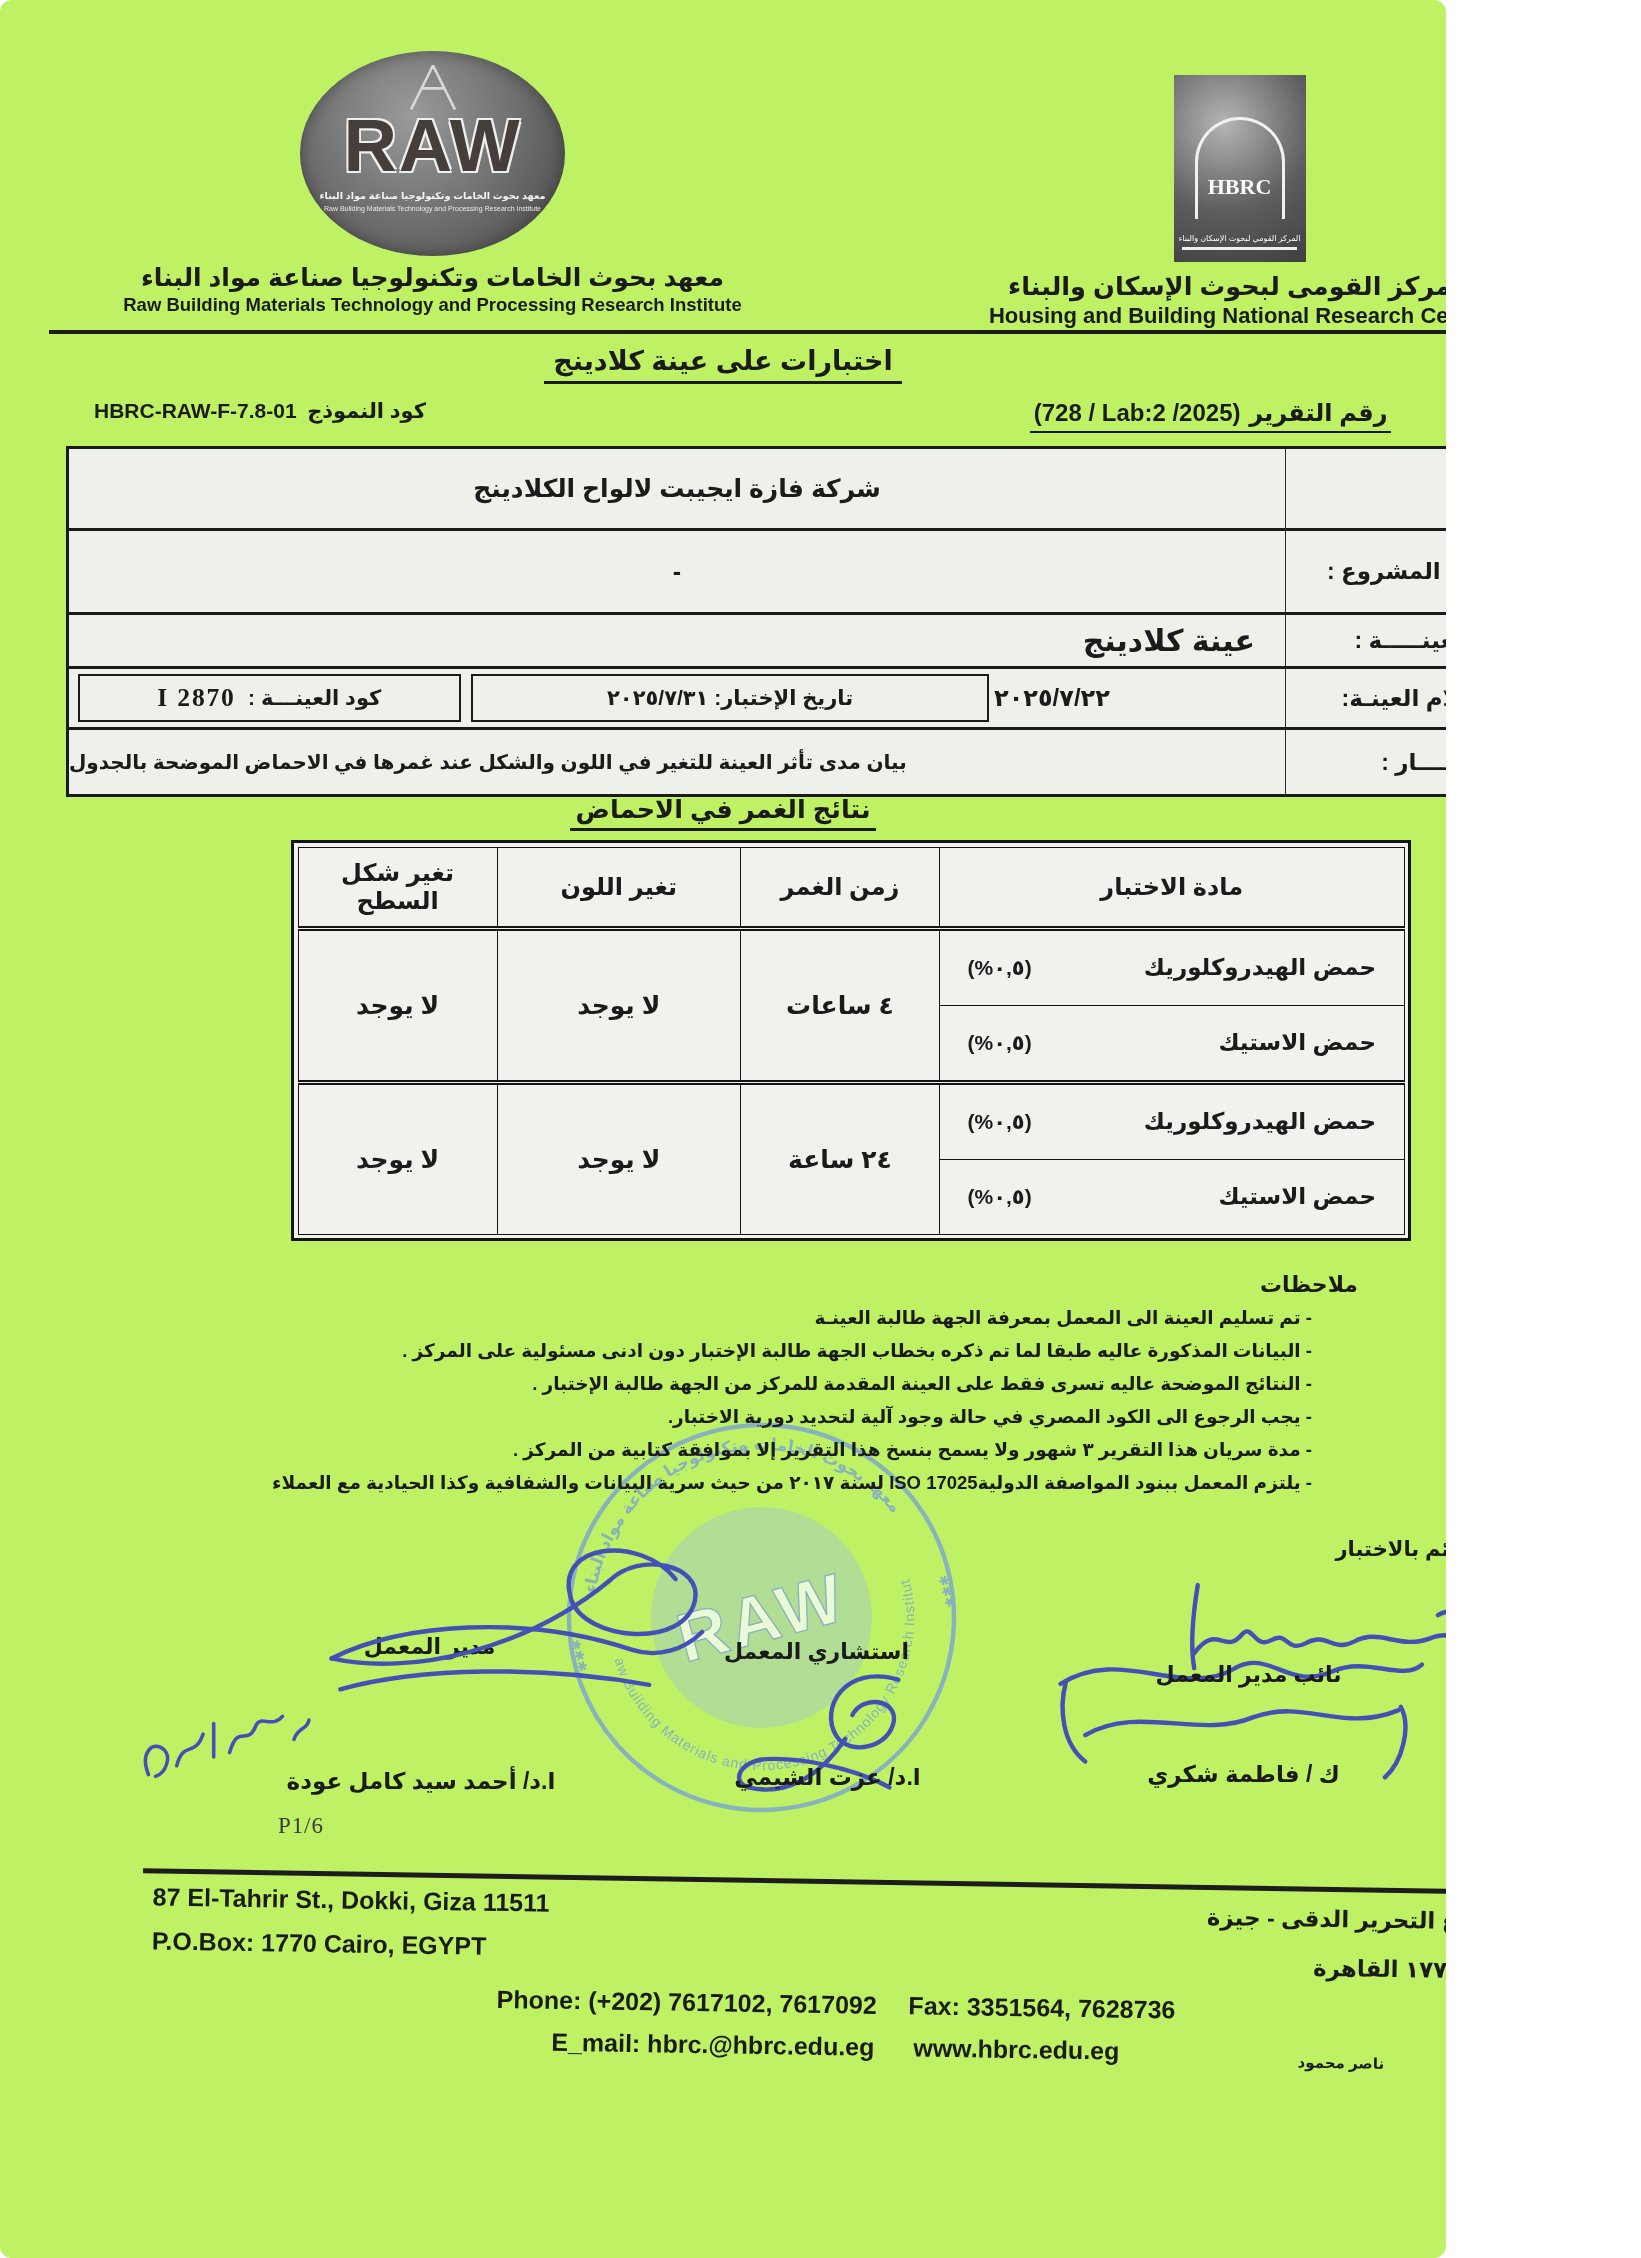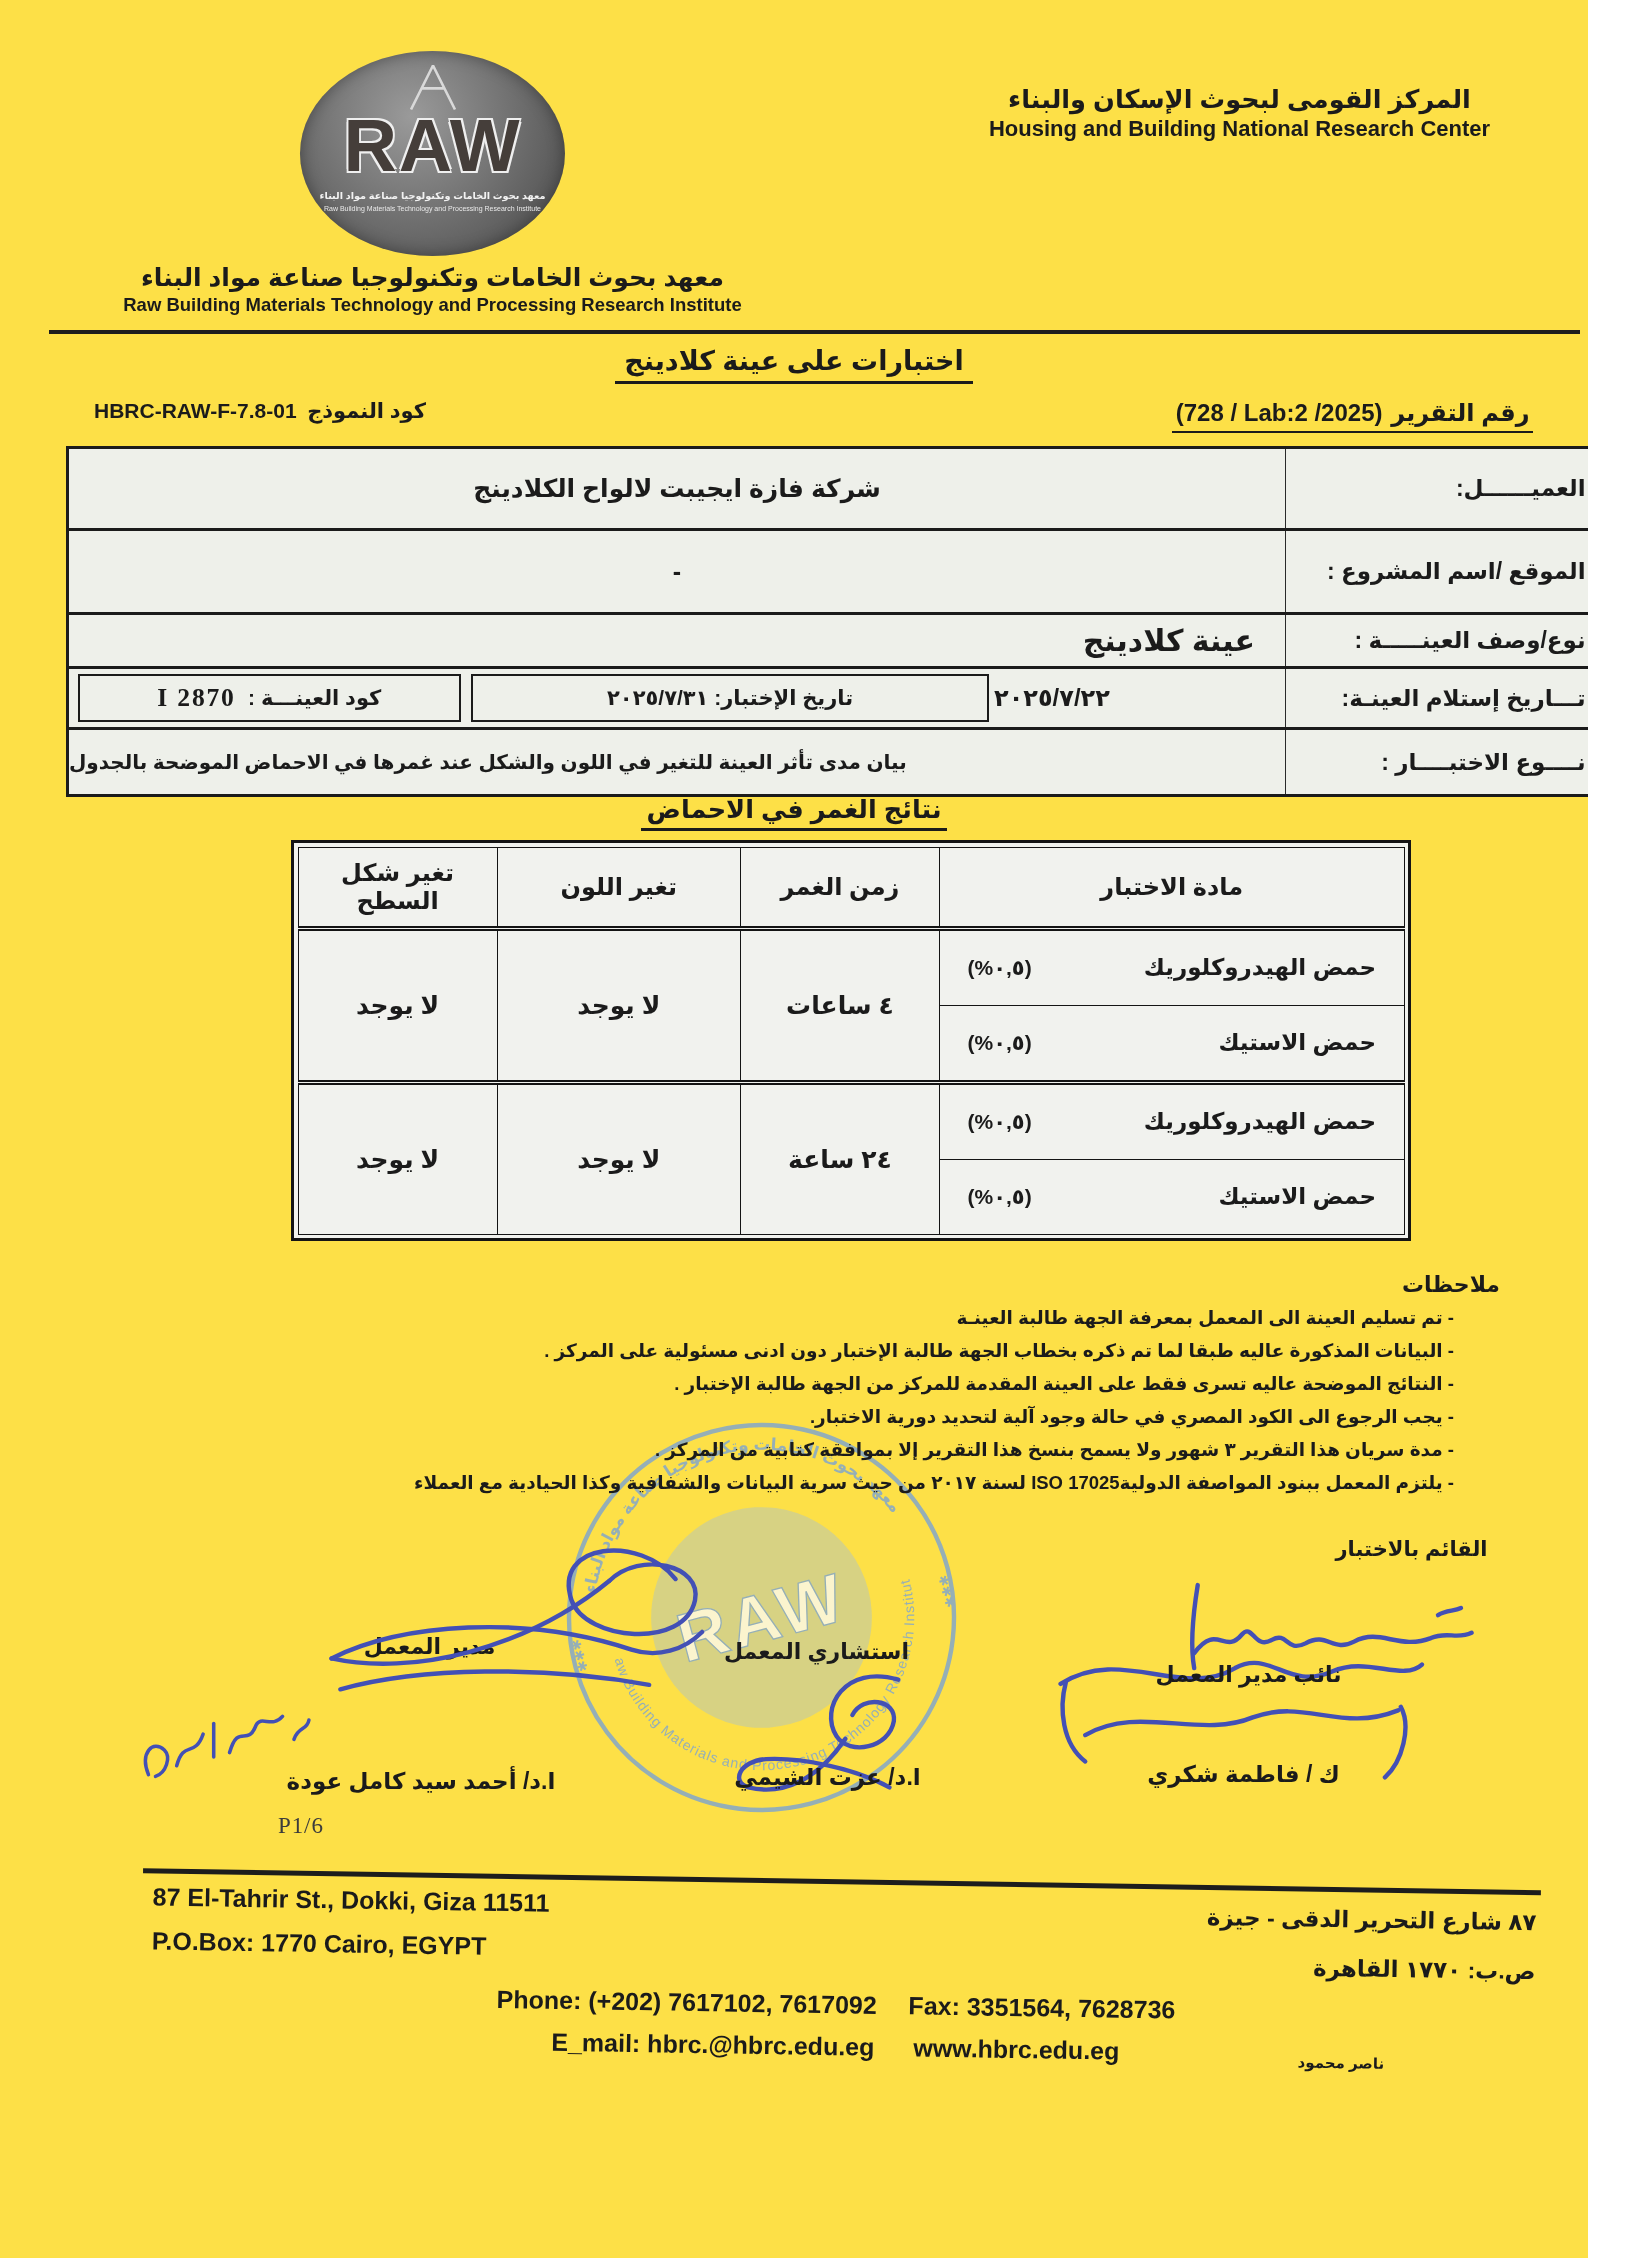--- a/index.html
+++ b/index.html
@@ -1,17 +1,17 @@
 <!DOCTYPE html>
 <html lang="ar" style="font-size:14px"><head>
 <meta charset="utf-8">
 <style>
   html,body{margin:0;padding:0;background:#ffffff;}
-  .page{position:relative;width:1588px;height:2258px;background:#fde047;overflow:hidden;
-        font-family:"Liberation Sans","DejaVu Sans",sans-serif;color:#1b1b1b;}
+  .page{position:relative;width:1446px;height:2258px;background:#bef264;overflow:hidden;
+        font-family:"Liberation Sans","DejaVu Sans",sans-serif;color:#1b1b1b;border-radius:12px;}
   .rtl{direction:rtl;}
 
   
   .hdr-left{position:absolute;left:84px;top:51px;width:697px;text-align:center;}
   .hdr-right{position:absolute;left:891px;top:75px;width:697px;text-align:center;}
   .raw-logo{position:relative;width:265px;height:205px;margin:0 auto;border-radius:50%;
             background:radial-gradient(circle at 42% 32%,#9a9a9a,#5d5d5d 72%,#4c4c4c);
             overflow:hidden;box-shadow:inset 0 0 16px rgba(0,0,0,.35);}
   .raw-tent{position:absolute;left:50%;top:10.6px;transform:translateX(-50%);}
   .raw-word{position:absolute;left:0;right:0;top:58px;font-size:74px;font-weight:bold;color:#453e3a;
@@ -134,20 +134,26 @@
       </svg>
       <div class="raw-word">RAW</div>
       <div class="raw-cap1 rtl">معهد بحوث الخامات وتكنولوجيا صناعة مواد البناء</div>
       <div class="raw-cap2">Raw Building Materials Technology and Processing Research Institute</div>
     </div>
     <div class="inst-ar rtl">معهد بحوث الخامات وتكنولوجيا صناعة مواد البناء</div>
     <div class="inst-en">Raw Building Materials Technology and Processing Research Institute</div>
   </div>
 
   <div class="hdr-right">
+    <div class="hbrc-logo">
+      <div class="hbrc-arch"></div>
+      <div class="hbrc-word">HBRC</div>
+      <div class="hbrc-cap rtl">المركز القومي لبحوث الإسكان والبناء</div>
+      <div class="hbrc-base"></div>
+    </div>
     <div class="right-ar rtl">المركز القومى لبحوث الإسكان والبناء</div>
     <div class="right-en">Housing and Building National Research Center</div>
   </div>
 
   <div class="hdr-rule"></div>
 
   <div class="doc-title">
     <span>اختبارات على عينة كلادينج</span>
   </div>
 

